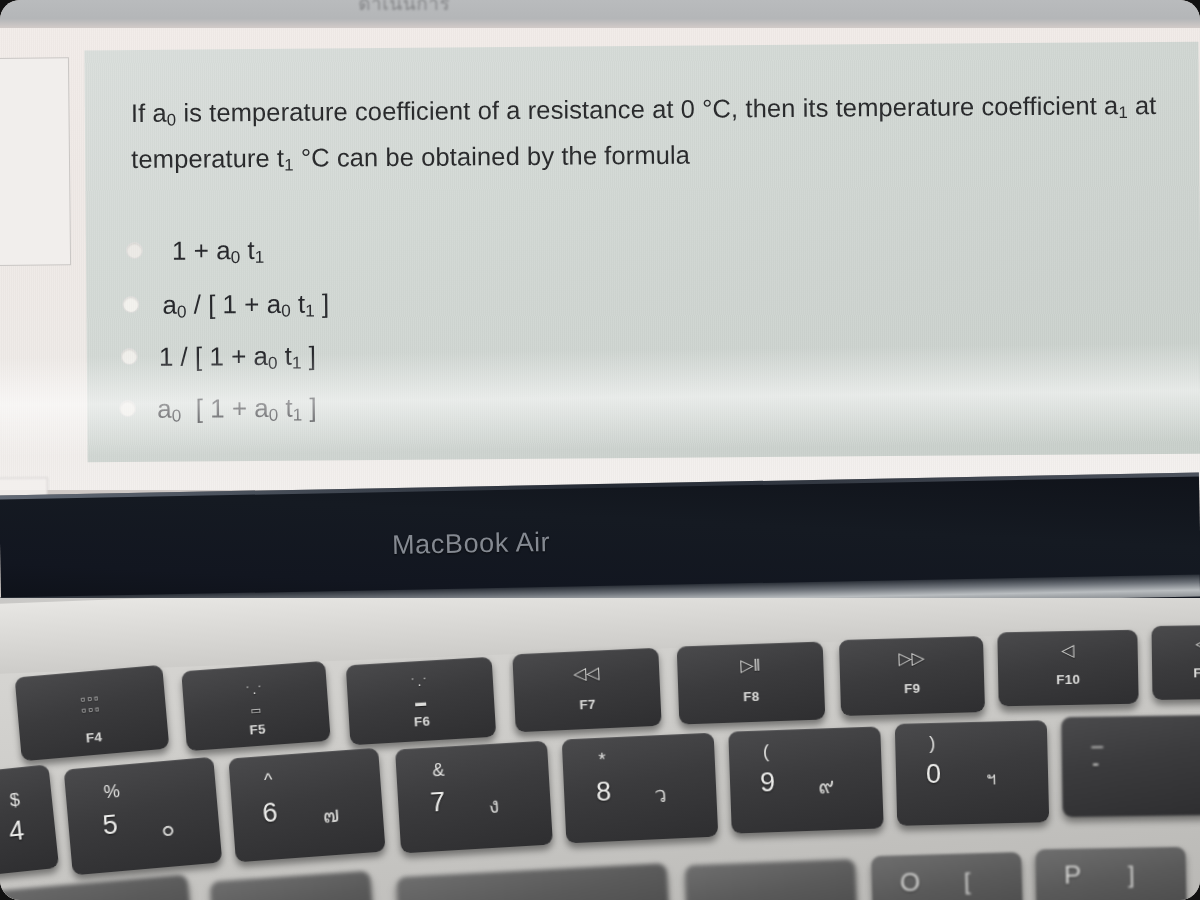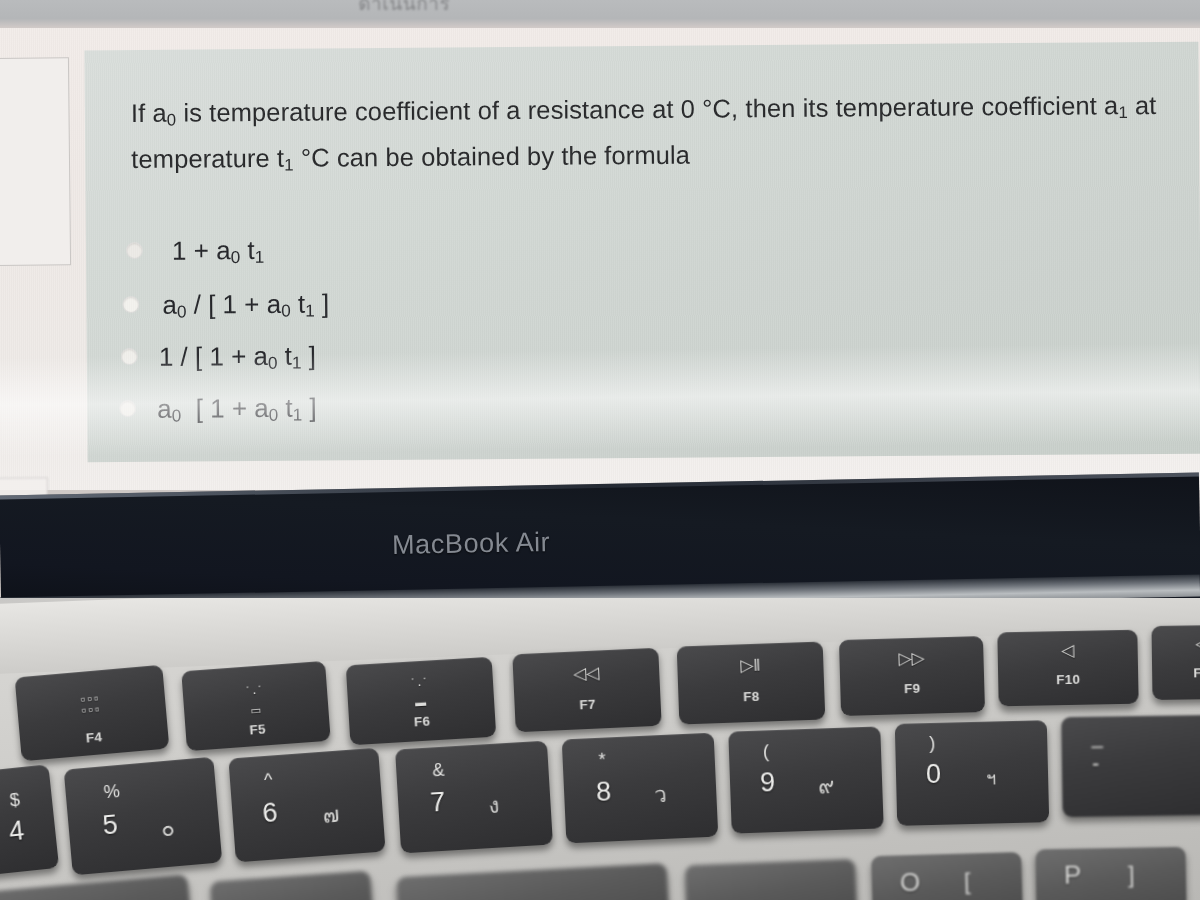--- a/index.html
+++ b/index.html
@@ -2,20 +2,21 @@
 <html><head>
 <meta charset="utf-8">
 <title>MacBook Air quiz photo</title>
 <style>
   html,body{margin:0;padding:0;background:#111;}
   *{box-sizing:border-box;}
   #stage{
     position:relative;width:1200px;height:900px;overflow:hidden;
     font-family:"Liberation Sans","DejaVu Sans",sans-serif;
     background:#cfc9c6;
+    border-radius:20px;
   }
 
   
   .screen{position:absolute;left:0;top:0;width:1200px;height:500px;overflow:hidden;}
   .screen-top-strip{
     position:absolute;left:0;top:0;width:1200px;height:30px;
     background:linear-gradient(180deg,#b9bbbd 0%, #b4b6b8 62%, #d8cfcc 100%);
   }
   .screen-top-text{
     position:absolute;left:352px;top:-12px;width:420px;height:22px;

